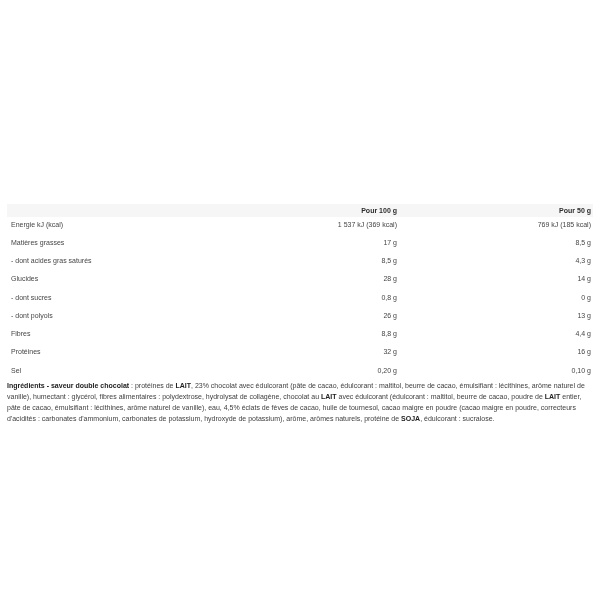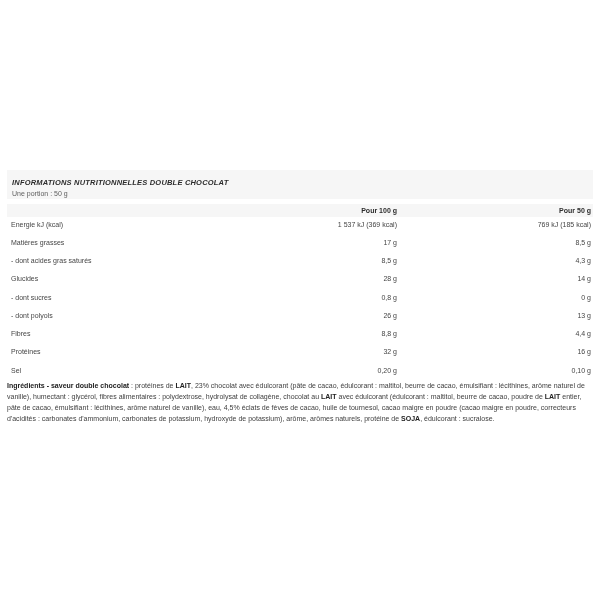--- a/index.html
+++ b/index.html
@@ -85,24 +85,20 @@
     color: #404040;
   }
   .ingredients b { color: #222222; }
 </style>
 </head>
 <body>
 
 <div class="page">
   <section class="nutrition-section">
 
-    <header class="title-box">
-      <h2>INFORMATIONS NUTRITIONNELLES DOUBLE CHOCOLAT</h2>
-      <p>Une portion : 50 g</p>
-    </header>
 
     <div class="cols-header">
       <span class="cell-label"></span>
       <span class="cell-c2">Pour 100 g</span>
       <span class="cell-c3">Pour 50 g</span>
     </div>
 
     <div class="rows" id="rows">
         <div class="nrow">
           <span class="cell-label">Energie kJ (kcal)</span>

